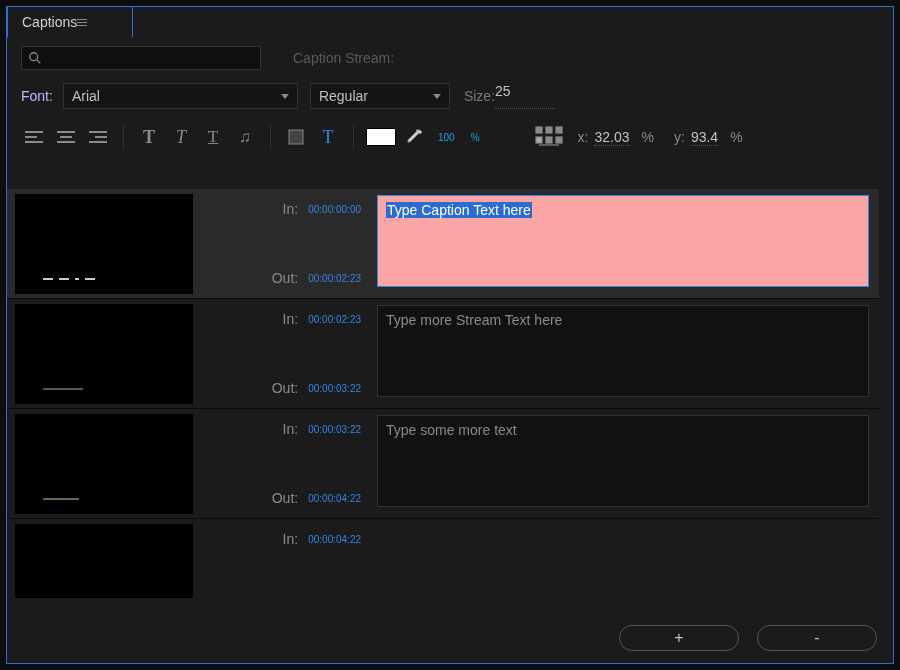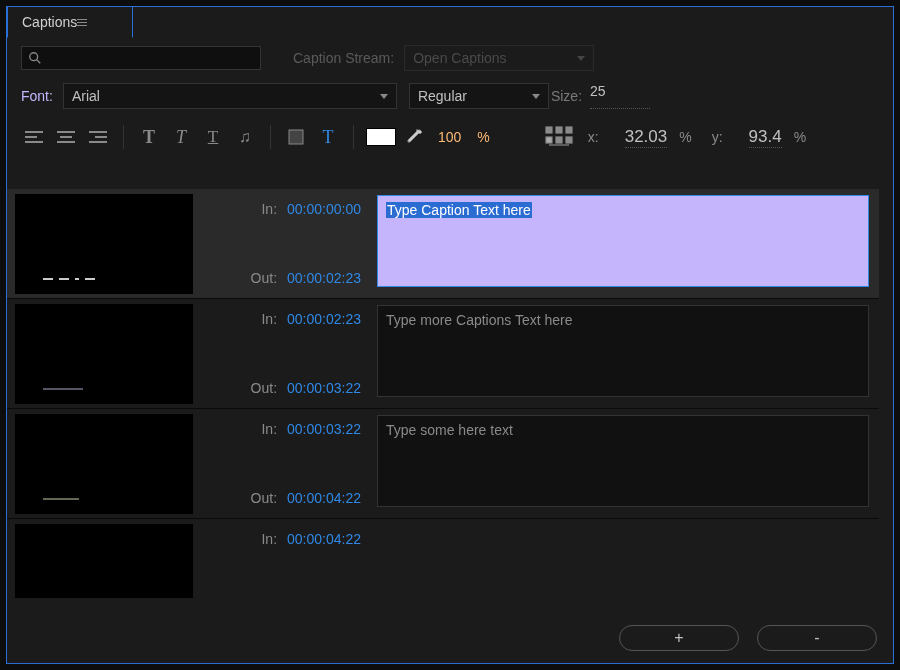--- a/index.html
+++ b/index.html
@@ -37,41 +37,41 @@
     height:26px; background:transparent; color:#c0c0c0; font-size:14px;
     border:none; border-bottom:1px dotted #555; width:60px;
   }
   
   .toolbar { display:flex; align-items:center; height:44px; padding-left:14px; gap:6px; }
   .tb-btn { width:26px; height:26px; display:flex; align-items:center; justify-content:center; color:#8a8a8a; cursor:pointer; }
   .tb-btn svg { stroke:#8a8a8a; fill:#8a8a8a; }
   .divider { width:1px; height:24px; background:#333; margin:0 6px; }
   .color-swatch { width:30px; height:18px; background:#fff; border:1px solid #000; }
   .eyedrop svg { fill:#ccc; }
-  .dimtxt { color:#fdba74; font-size:14px; }
+  .dimtxt { color:#0ea5e9; font-size:10px; }
   .pos-label { color:#8a8a8a; font-size:14px; margin-left:6px; }
-  .pos-val { color:#c0c0c0; font-size:17px; margin-left:20px; border-bottom:1px dotted #555; }
+  .pos-val { color:#c0c0c0; font-size:14px; margin-left:0; border-bottom:1px dotted #555; }
   
   .list { position:absolute; left:0; top:182px; right:14px; }
   .caprow { display:flex; height:110px; border-bottom:1px solid #0a0a0a; }
   .caprow.selected { background:#2a2a2a; }
   .thumb { width:178px; height:100px; background:#000; margin:5px 0 5px 8px; position:relative; }
   .thumb .marks { position:absolute; left:28px; bottom:14px; display:flex; gap:6px; }
   .thumb .marks span { width:10px; height:2px; background:#ccc; display:block; }
   .times { width:178px; display:flex; flex-direction:column; justify-content:space-between; padding:12px 0 12px 0; }
   .timepair { display:flex; align-items:center; gap:10px; justify-content:flex-end; padding-right:10px; }
   .timelabel { color:#8a8a8a; font-size:14px; }
-  .timeval { color:#2f88e6; font-size:14px; }
+  .timeval { color:#2f88e6; font-size:10px; }
   .textcell { flex:1; padding:6px 10px 6px 6px; }
   .textbox {
     width:100%; height:92px; background:#111; border:1px solid #333;
     color:#8a8a8a; font-size:14px; padding:6px 8px;
   }
   .textbox.active {
-    background:#c4b5fd; border:1px solid #2f88e6; color:#000;
+    background:#fca5a5; border:1px solid #2f88e6; color:#000;
   }
   .textbox.active .seltext { background:#2b6cd3; color:#fff; padding:0 1px; }
   
   .footer { position:absolute; right:16px; bottom:12px; display:flex; gap:18px; }
   .pillbtn {
     width:120px; height:26px; border:1px solid #555; border-radius:13px;
     display:flex; align-items:center; justify-content:center; color:#c0c0c0; font-size:16px;
     cursor:pointer;
   }
 </style>
@@ -92,38 +92,34 @@
   <div class="header">
 
     <div class="row">
       <div class="search">
         <svg width="14" height="14" viewBox="0 0 16 16">
             <circle cx="6.5" cy="6.5" r="4.5" fill="none" stroke="#888" stroke-width="1.5"></circle>
             <line x1="10" y1="10" x2="14" y2="14" stroke="#888" stroke-width="1.5"></line>
           </svg>
       </div>
       <span class="label" style="margin-left:32px;">Caption Stream:</span>
-      <div class="dropdown dim" style="width:190px; margin-left:10px;">
-        <span>Open Captions</span>
-        <span class="chev dim"></span>
-      </div>
     </div>
 
     <div class="row">
       <span class="label" style="color:#c4b5fd;">Font:</span>
-      <div class="dropdown" style="width:334px; margin-left:10px;">
+      <div class="dropdown" style="width:235px; margin-left:10px;">
         <span>Arial</span>
         <span class="chev"></span>
       </div>
       <div class="dropdown" style="width:140px; margin-left:12px;">
         <span>Regular</span>
         <span class="chev"></span>
       </div>
-      <span class="label" style="color:#7a7a7a; margin-left:2px;">Size:</span>
-      <span class="num-input" style="margin-left:8px;">25</span>
+      <span class="label" style="color:#7a7a7a; margin-left:14px;">Size:</span>
+      <span class="num-input" style="">25</span>
     </div>
 
     <div class="toolbar">
       <div class="tb-btn">
         <svg width="18" height="14">
             <line x1="0" y1="2" x2="18" y2="2" stroke-width="2"></line>
             <line x1="0" y1="7" x2="12" y2="7" stroke-width="2"></line>
             <line x1="0" y1="12" x2="18" y2="12" stroke-width="2"></line>
           </svg>
       </div>
@@ -223,21 +219,21 @@
           <span class="timelabel">In:</span>
           <span class="timeval">00:00:02:23</span>
         </div>
         <div class="timepair">
           <span class="timelabel">Out:</span>
           <span class="timeval">00:00:03:22</span>
         </div>
       </div>
       <div class="textcell">
         <div class="textbox">
-          <span>Type more Captions Text here</span>
+          <span>Type more Stream Text here</span>
         </div>
       </div>
     </div>
 
     <div class="caprow">
       <div class="thumb">
         <div class="marks">
             <span style="width:36px;background:#665;"></span>
           </div>
       </div>
@@ -246,21 +242,21 @@
           <span class="timelabel">In:</span>
           <span class="timeval">00:00:03:22</span>
         </div>
         <div class="timepair">
           <span class="timelabel">Out:</span>
           <span class="timeval">00:00:04:22</span>
         </div>
       </div>
       <div class="textcell">
         <div class="textbox">
-          <span>Type some here text</span>
+          <span>Type some more text</span>
         </div>
       </div>
     </div>
 
     <div class="caprow" style="height:80px;border-bottom:none;">
       <div class="thumb" style="height:74px;"></div>
       <div class="times">
         <div class="timepair">
           <span class="timelabel">In:</span>
           <span class="timeval">00:00:04:22</span>

